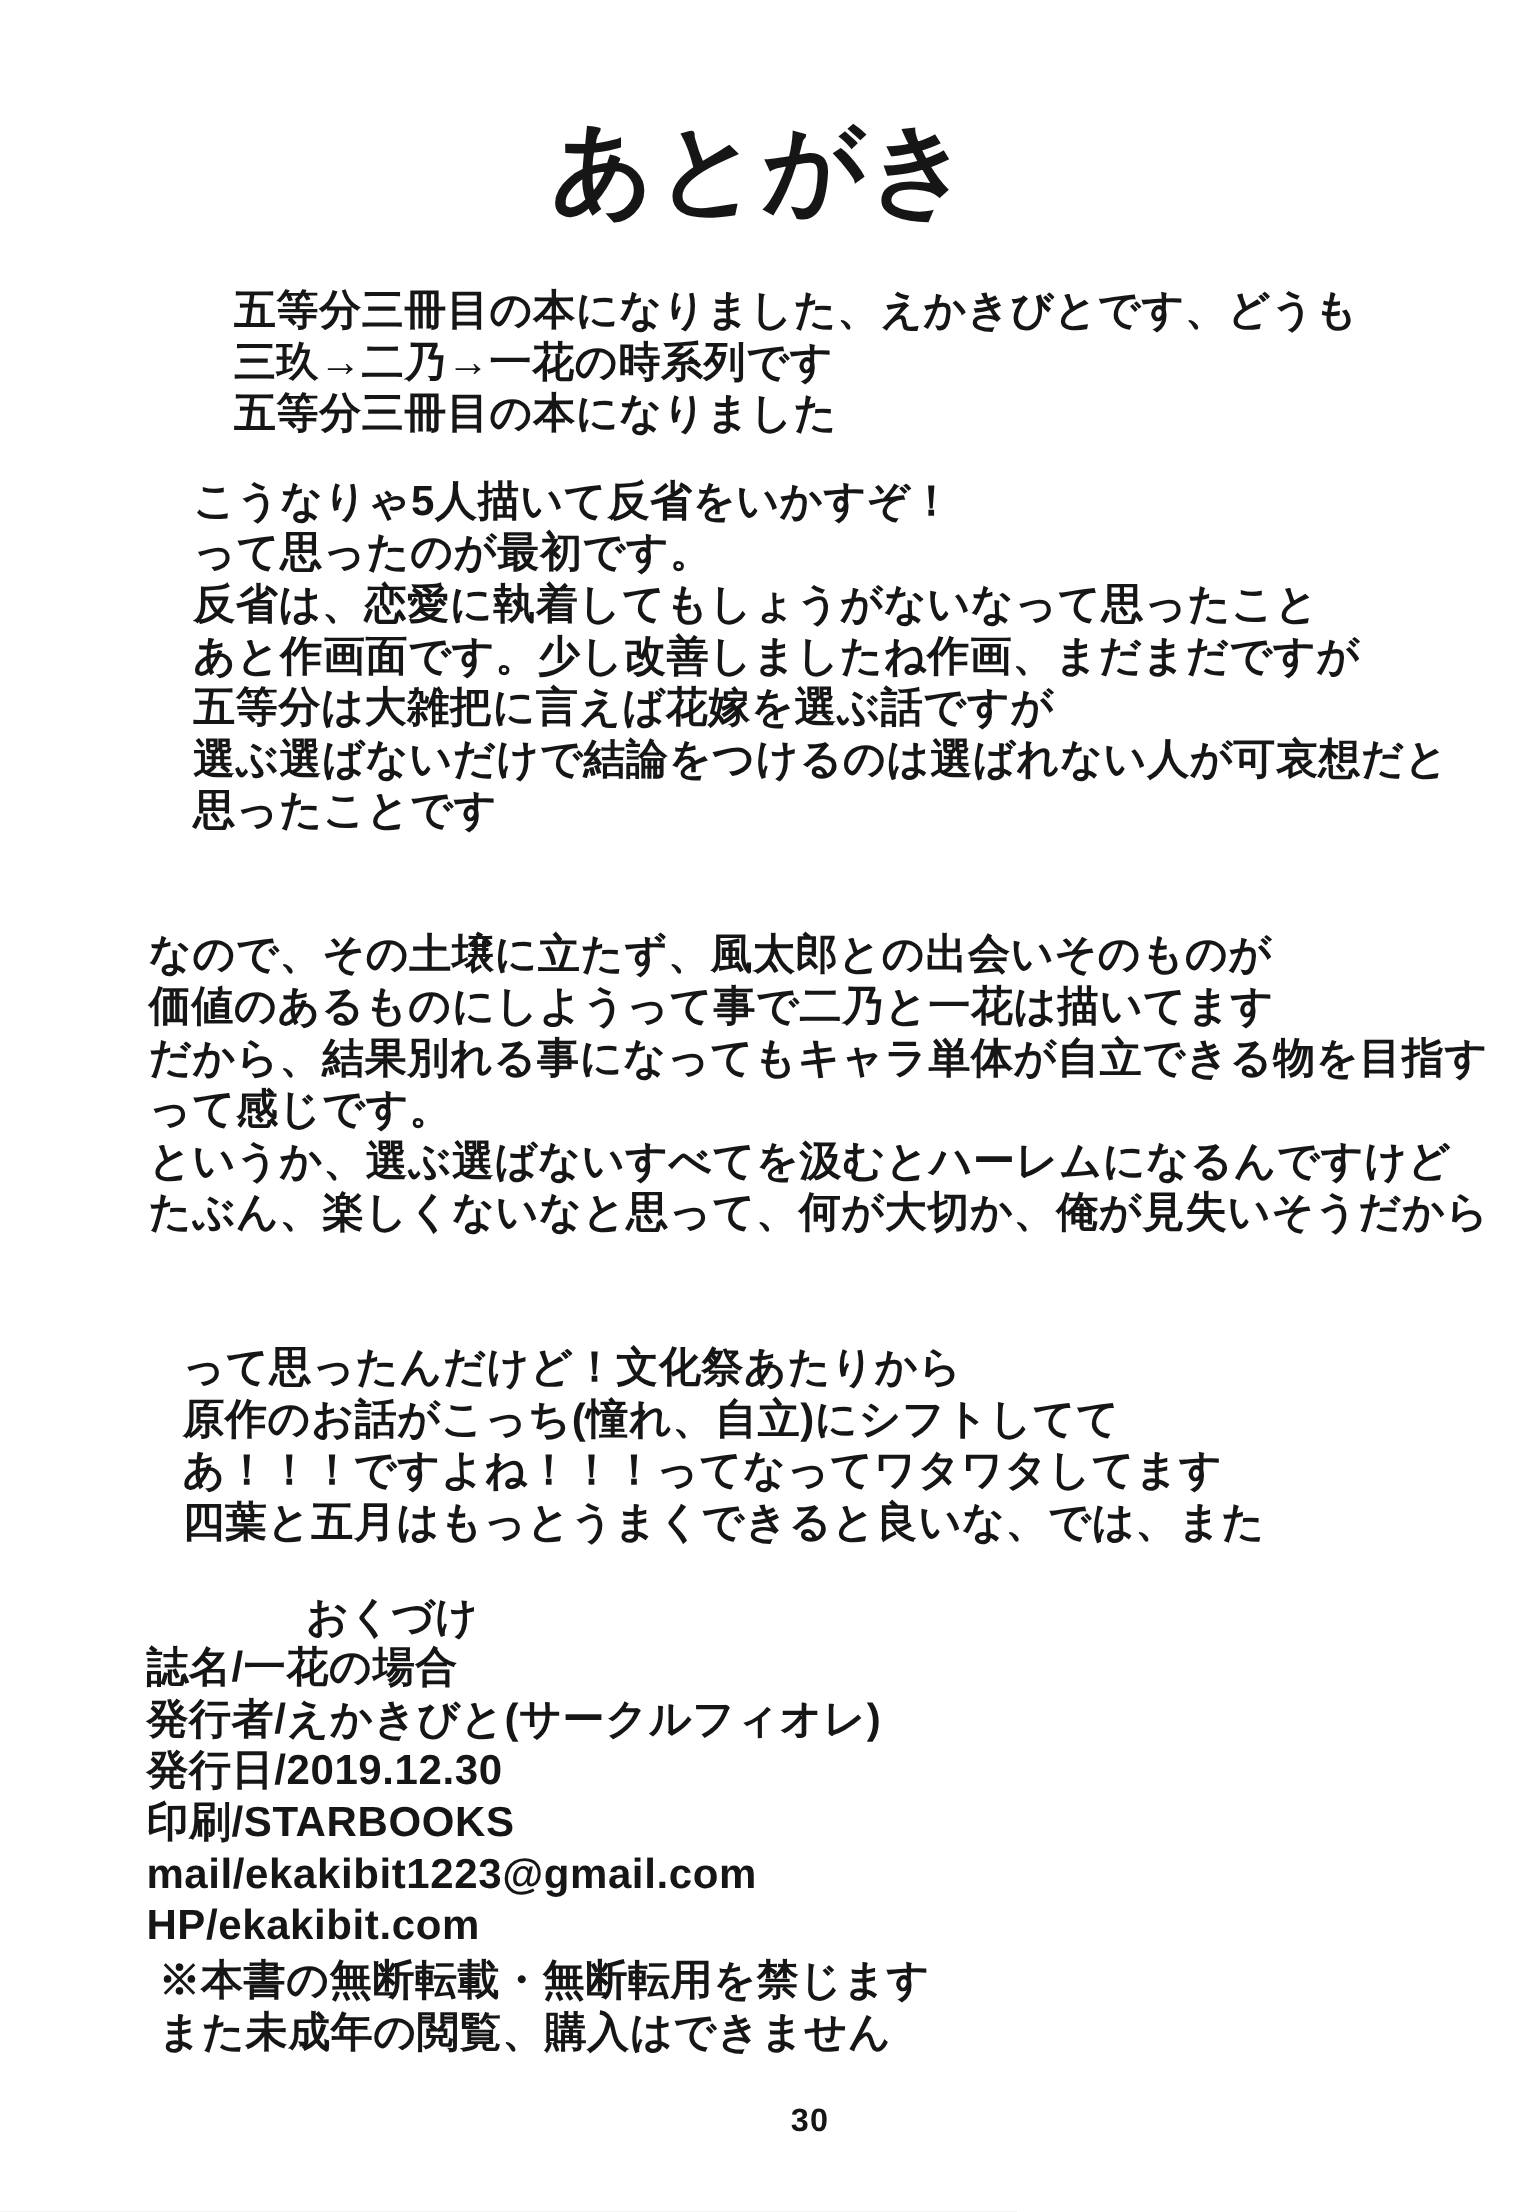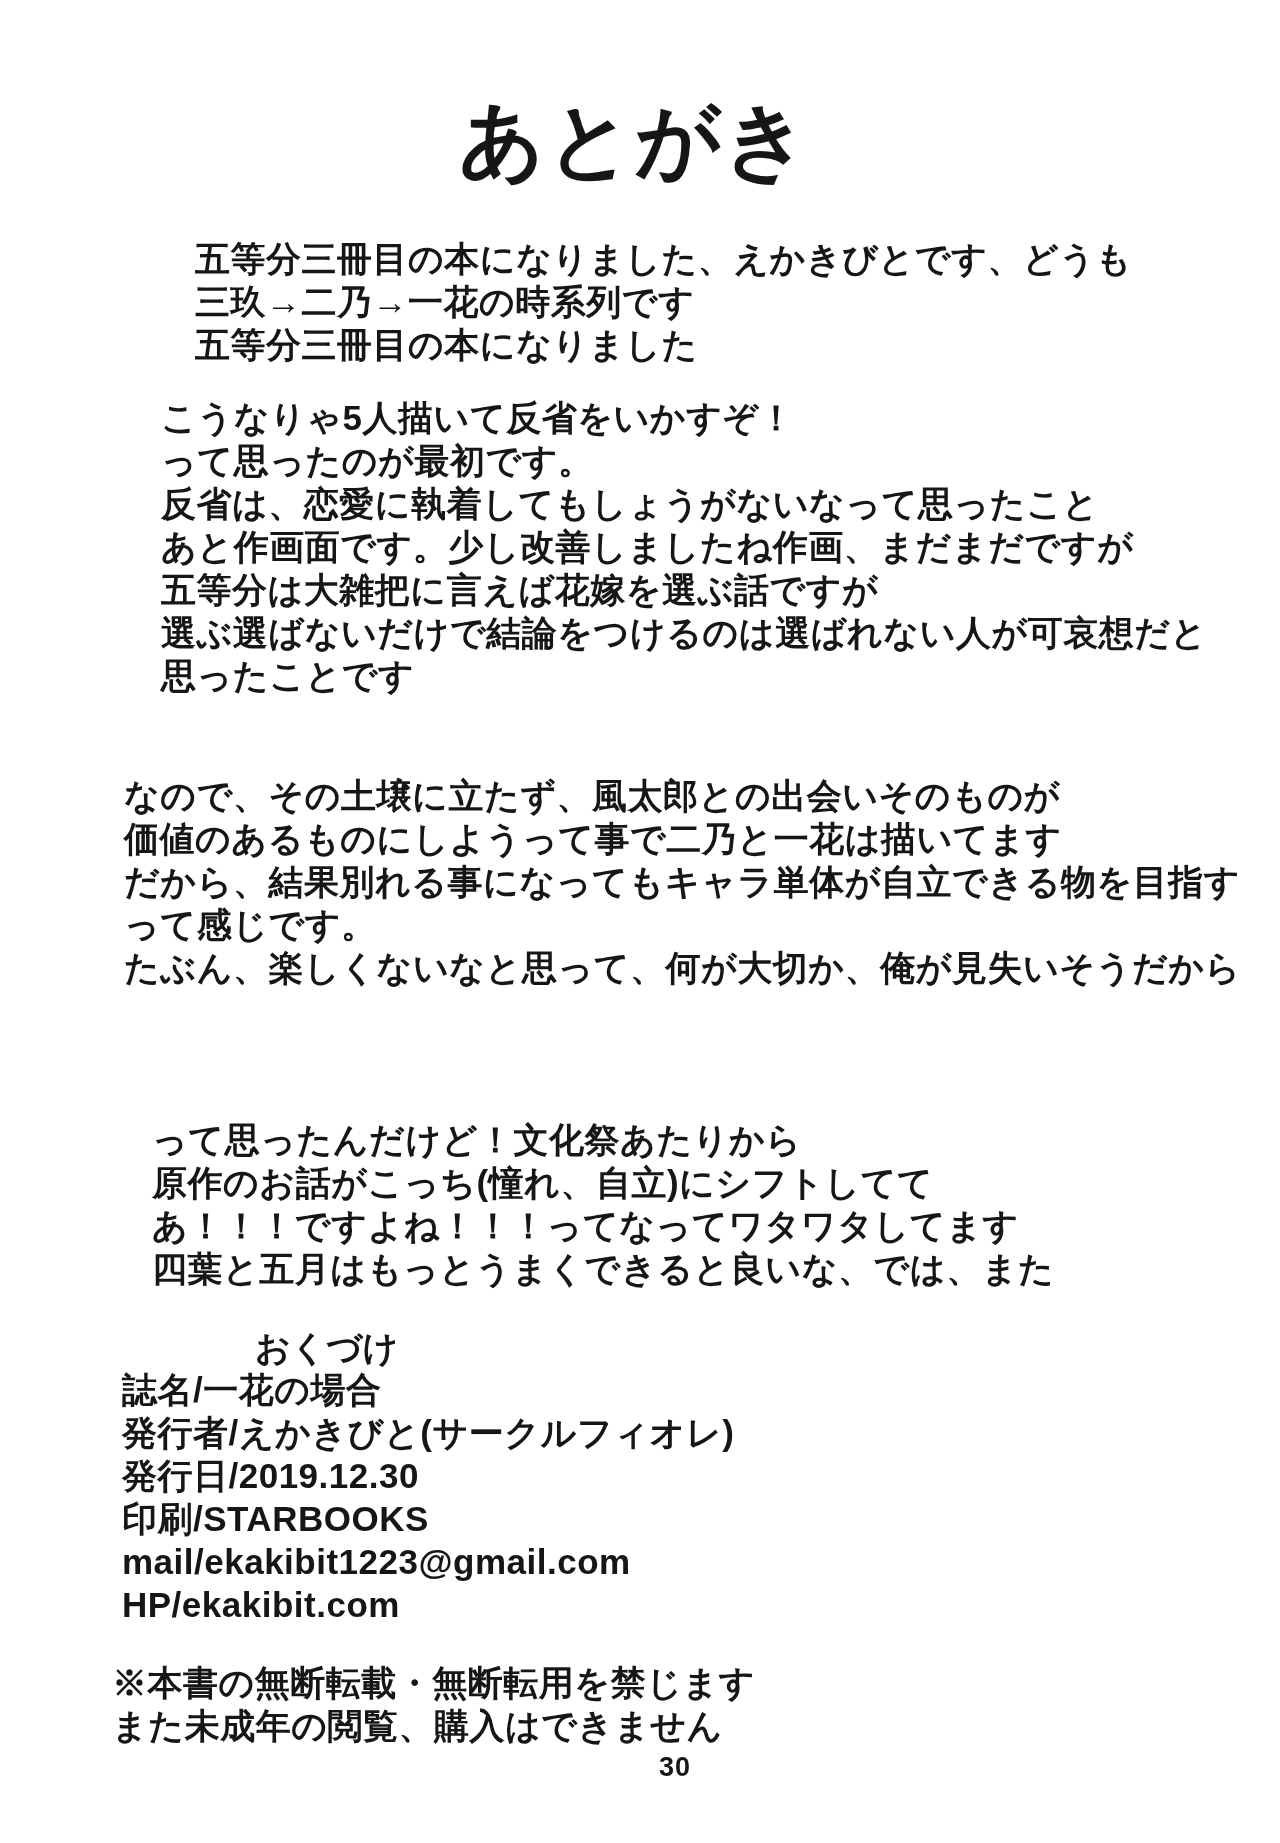--- a/index.html
+++ b/index.html
@@ -41,21 +41,21 @@
   .intro        { top: 226px;  left: 195px; margin-top: 11px; }
   .reflection   { top: 396px;  left: 161px; }
   .approach     { top: 774px;  left: 124px; }
   .closing      { top: 1118px; left: 152px; }
   .colophon-heading {
     position: absolute;
     top: 1326px; left: 255px;
     font-size: 35px; line-height: 43px;
   }
   .colophon     { top: 1368px; left: 122px; }
-  .disclaimer   { top: 1629px; left: 112px; margin-top: 32px; }
+  .disclaimer   { top: 1629px; left: 132px; }
   .page-number {
     position: absolute;
     top: 1752px;
     left: 0;
     width: 1262px;
     text-align: center;
     font-size: 27px;
     font-weight: 700;
     letter-spacing: 1px;
     padding-left: 44px;
@@ -83,20 +83,21 @@
     <div class="line">五等分は大雑把に言えば花嫁を選ぶ話ですが</div>
     <div class="line">選ぶ選ばないだけで結論をつけるのは選ばれない人が可哀想だと</div>
     <div class="line">思ったことです</div>
   </div>
 
   <div class="block approach">
     <div class="line">なので、その土壌に立たず、風太郎との出会いそのものが</div>
     <div class="line">価値のあるものにしようって事で二乃と一花は描いてます</div>
     <div class="line">だから、結果別れる事になってもキャラ単体が自立できる物を目指す</div>
     <div class="line">って感じです。</div>
+    <div class="line">というか、選ぶ選ばないすべてを汲むとハーレムになるんですけど</div>
     <div class="line">たぶん、楽しくないなと思って、何が大切か、俺が見失いそうだから</div>
   </div>
 
   <div class="block closing">
     <div class="line">って思ったんだけど！文化祭あたりから</div>
     <div class="line">原作のお話がこっち(憧れ、自立)にシフトしてて</div>
     <div class="line">あ！！！ですよね！！！ってなってワタワタしてます</div>
     <div class="line">四葉と五月はもっとうまくできると良いな、では、また</div>
   </div>
 

